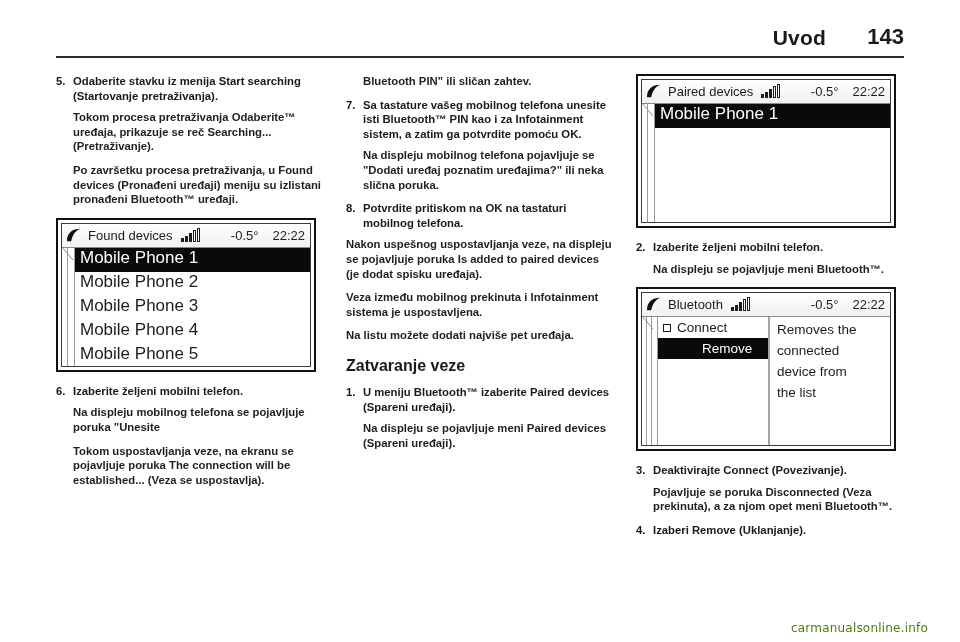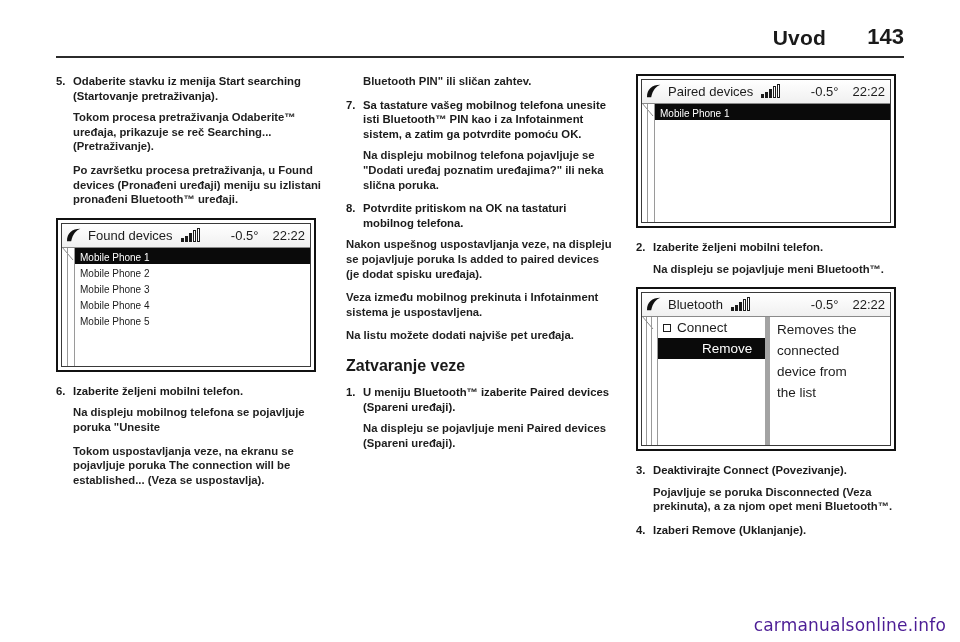--- a/index.html
+++ b/index.html
@@ -174,38 +174,38 @@
     position: absolute;
     left: 5px; top: 0; bottom: 0;
     width: 1px;
     background: #9a9a9a;
   }
   .list {
     flex: 1;
     padding: 0;
   }
   .list-item {
-    font-size: 10px;
+    font-size: 17px;
     line-height: 20px;
-    height: 16px;
+    height: 24px;
     padding: 0 0 0 5px;
     color: #1c1c1c;
     white-space: nowrap;
     overflow: hidden;
   }
   .list-item.selected {
     background: #0a0a0a;
     color: #ffffff;
   }
 
   
   .disp-body.split { height: 128px; }
   .menu-pane {
     flex: 0 0 112px;
-    border-right: 5px solid #a3a3a3;
+    border-right: 2px solid #a3a3a3;
     position: relative;
   }
   .menu-row {
     display: flex;
     align-items: center;
     gap: 6px;
     font-size: 13.5px;
     line-height: 21px;
     height: 21px;
     padding-left: 5px;
@@ -255,24 +255,24 @@
   .tab-notch {
     position: absolute;
     left: 0; top: -1px;
     width: 26px; height: 13px;
     pointer-events: none;
   }
 
   
   .watermark {
     position: absolute;
-    right: 14px;
+    right: 32px;
     bottom: 7px;
-    font-size: 17px;
-    color: #4c1d95;
+    font-size: 12px;
+    color: #4d7c0f;
     font-family: "DejaVu Sans", sans-serif;
     letter-spacing: .2px;
   }
 </style>
 </head>
 <body>
 
 <div class="page-header">
   <div class="header-row">
     <span class="header-title">Uvod</span>

